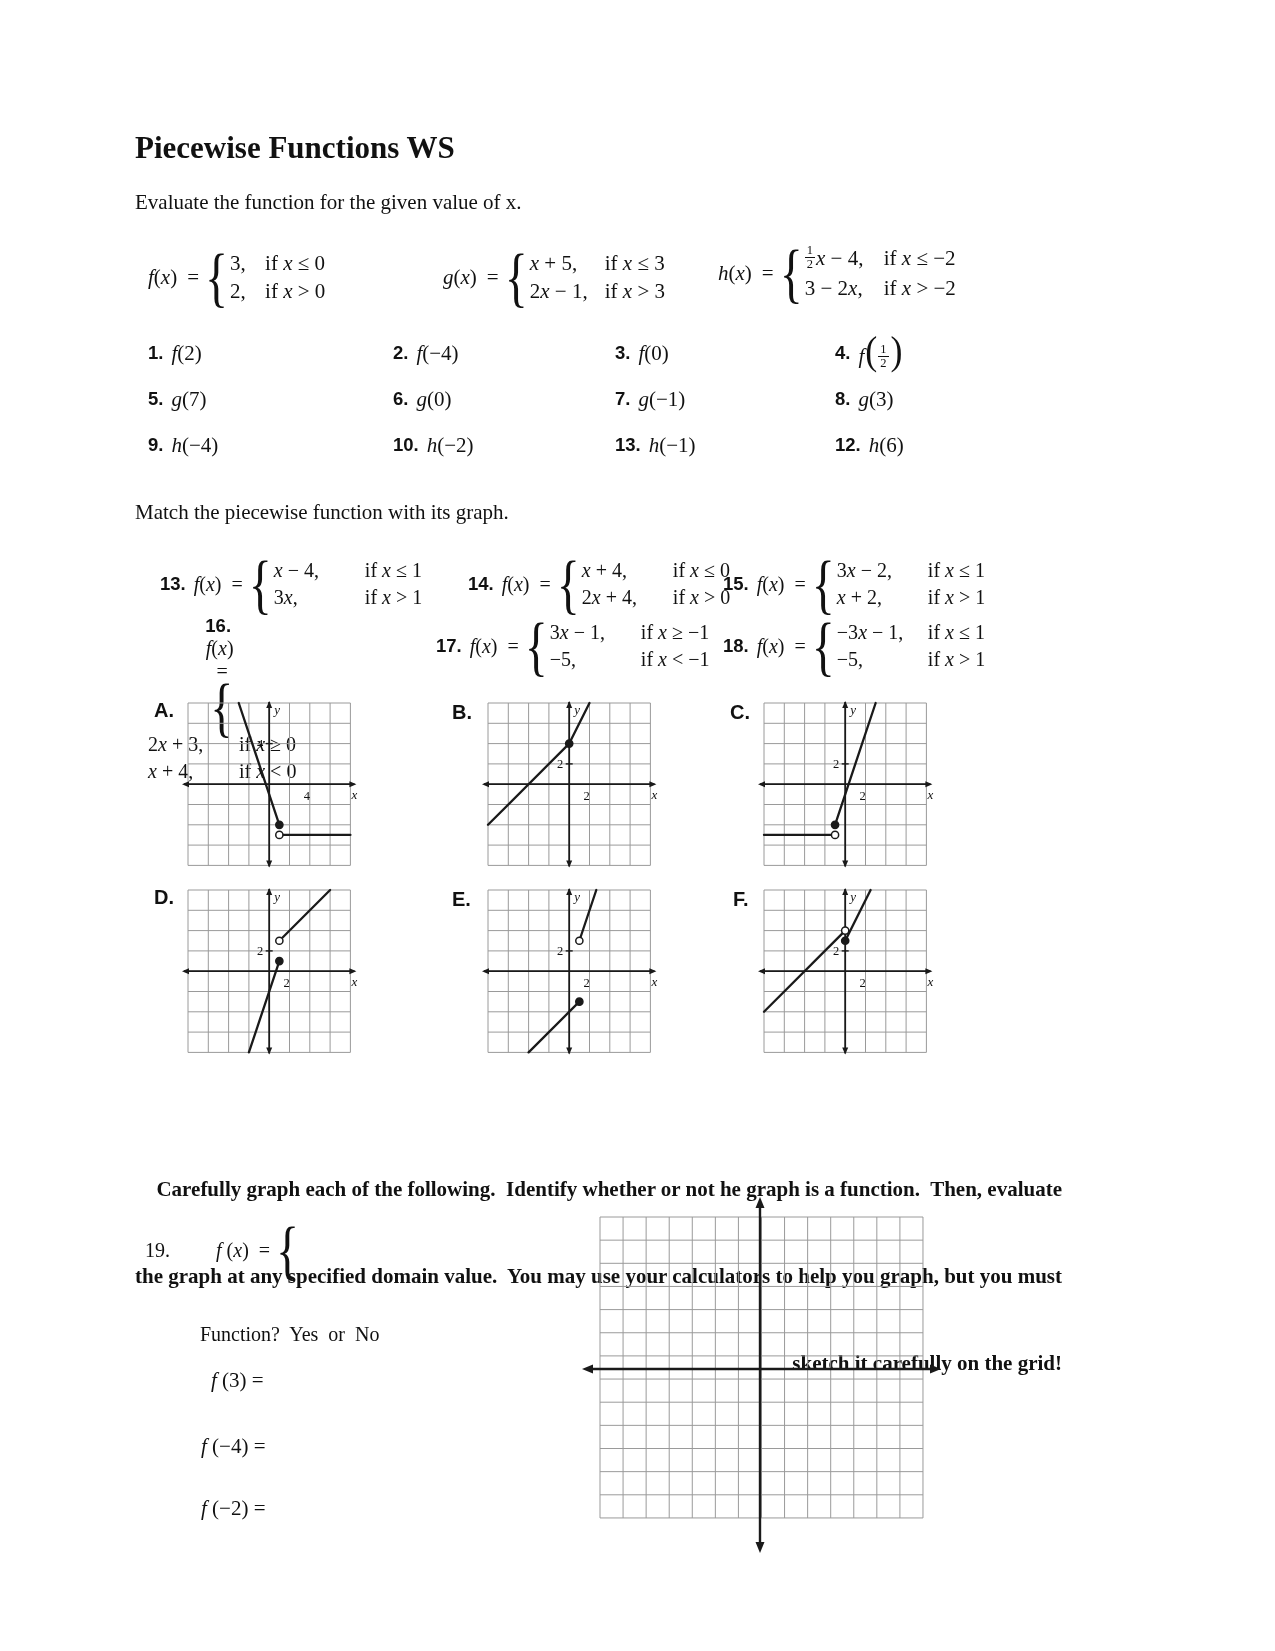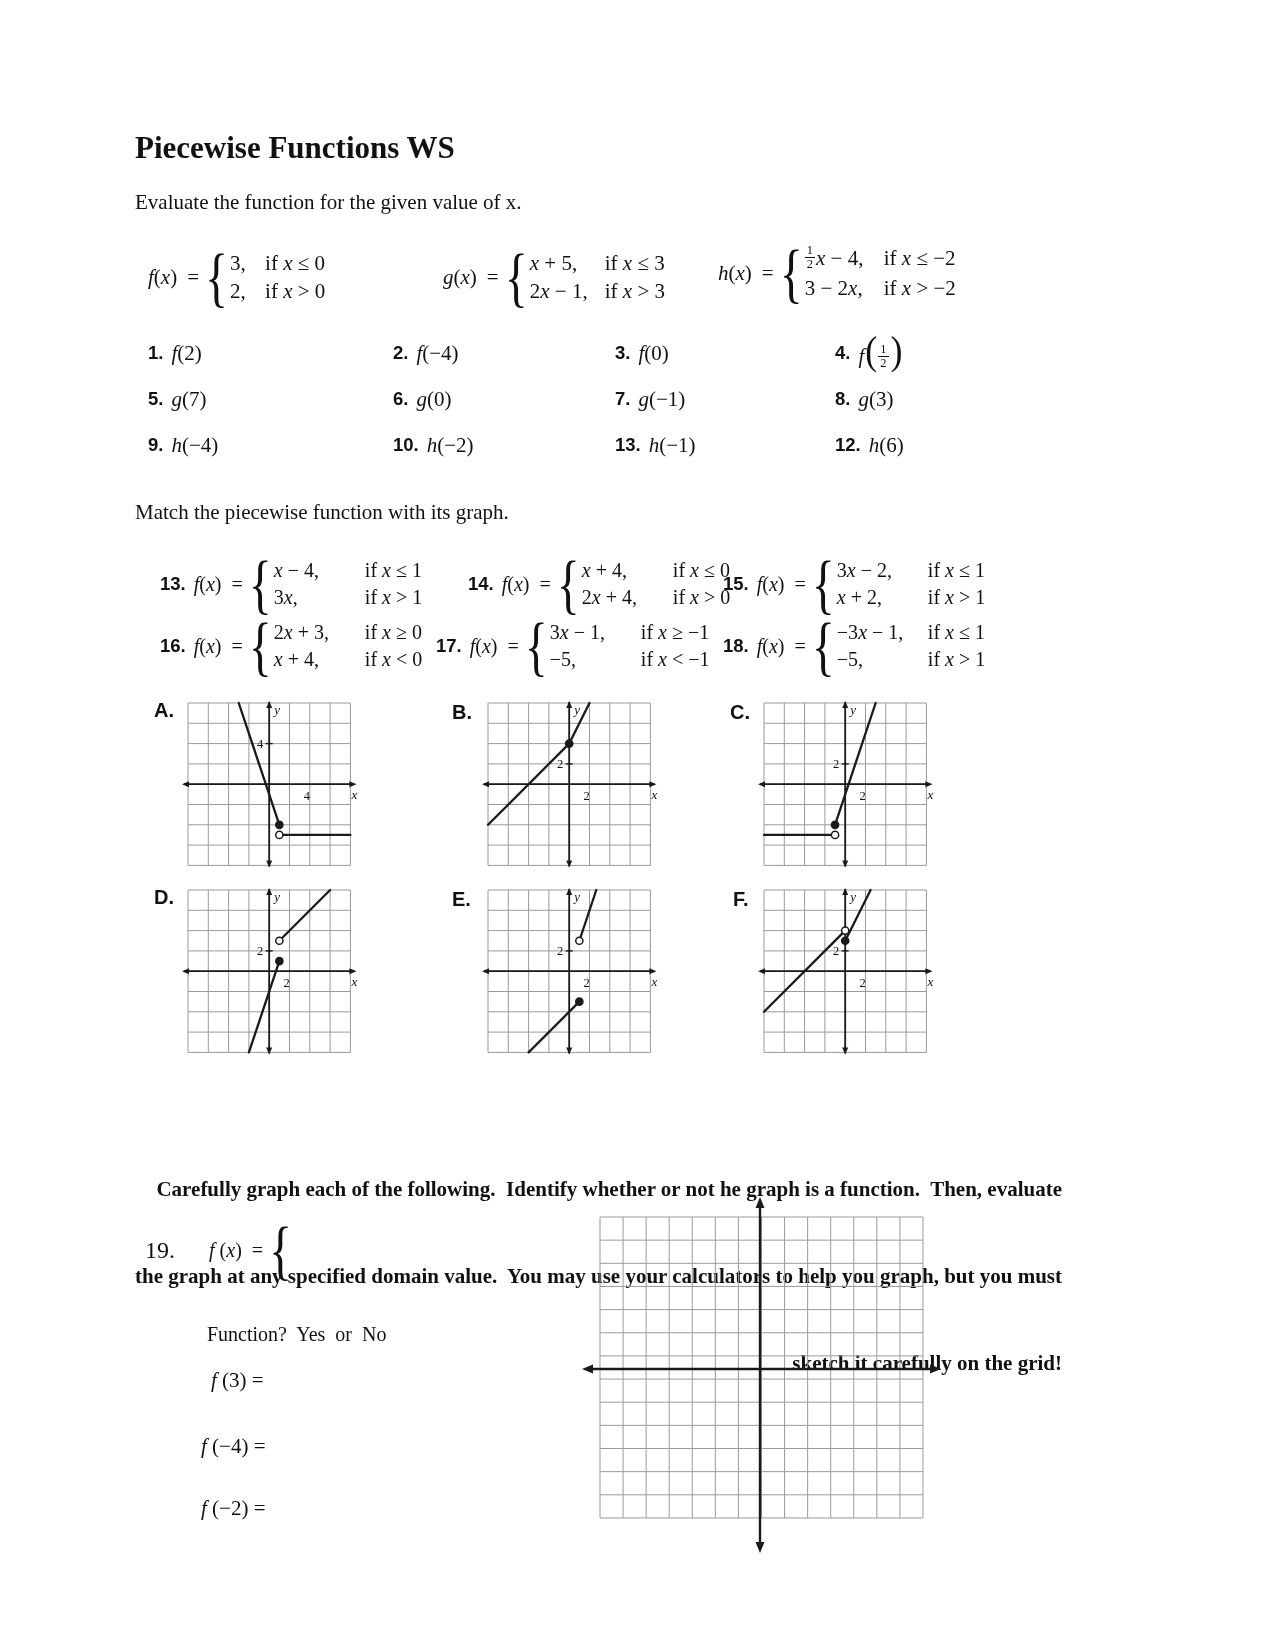--- a/index.html
+++ b/index.html
@@ -31,22 +31,22 @@
         line-height:1.08;vertical-align:middle;margin-right:1px;transform:translateY(-2px);}
   .frac .fn{border-bottom:1.3px solid #111;padding:0 2px;}
   .frac .fd{padding:0 2px;}
   .evalitem{display:flex;align-items:center;height:44px;font-size:21px;}
   .evalitem .num{margin-right:8px;}
   .match-item .num{margin-right:8px;}
   .bigp{display:inline-block;font-size:36px;transform:scaleY(1.1);line-height:1;margin:0 1px;}
   .glabel{font-family:"Liberation Sans",sans-serif;font-weight:bold;font-size:20px;}
   .instr{left:135px;top:1117px;font-weight:bold;font-size:21px;line-height:29px;white-space:pre;text-align:right;}
   .p19{left:145px;top:1222px;display:flex;align-items:center;font-size:20px;height:56px;}
-  .p19 .num19{font-size:24px;margin-right:34px;}
-  .fq{left:200px;top:1323px;font-size:20px;white-space:pre;margin-left:7px;}
+  .p19 .num19{font-size:20px;margin-right:46px;}
+  .fq{left:200px;top:1323px;font-size:20px;white-space:pre;}
   .evline{font-size:21px;white-space:pre;}
 </style>
 </head>
 <body>
 
 <div class="page">
   <h1 class="abs title">Piecewise Functions WS</h1>
   <div class="abs heading match-heading">Match the piecewise function with its graph.</div>
   <div class="abs heading eval-heading">Evaluate the function for the given value of x.</div>
 
@@ -158,21 +158,21 @@
     <div class="abs match-item" style="left: 723px; top: 553px;">
       <span class="num">15.</span>
       <span class="mname"><i>f</i>(<i>x</i>)</span>
       <span class="eq">=</span>
       <span class="brace">{</span>
       <div class="stack">
         <div class="srow"><span class="expr">3<i>x</i> − 2,</span><span class="cond">if <i>x</i> ≤ 1</span></div>
         <div class="srow"><span class="expr"><i>x</i> + 2,</span><span class="cond">if <i>x</i> &gt; 1</span></div>
       </div>
     </div>
-    <div class="abs match-item" style="left: 160px; top: 615px;">
+    <div class="abs match-item" style="left: 148px; top: 615px; flex-direction: column;">
       <span class="num">16.</span>
       <span class="mname"><i>f</i>(<i>x</i>)</span>
       <span class="eq">=</span>
       <span class="brace">{</span>
       <div class="stack">
         <div class="srow"><span class="expr">2<i>x</i> + 3,</span><span class="cond">if <i>x</i> ≥ 0</span></div>
         <div class="srow"><span class="expr"><i>x</i> + 4,</span><span class="cond">if <i>x</i> &lt; 0</span></div>
       </div>
     </div>
     <div class="abs match-item" style="left: 436px; top: 615px;">

